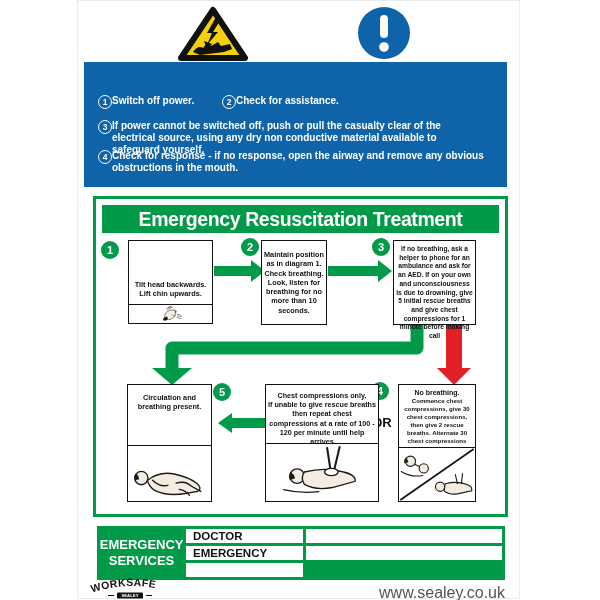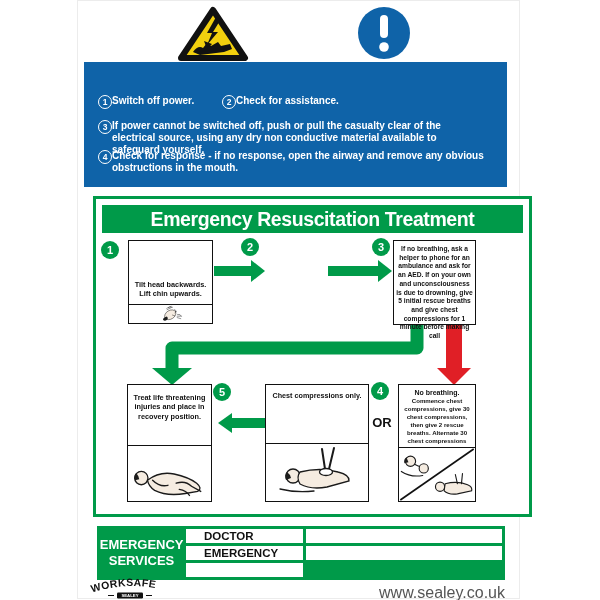--- a/index.html
+++ b/index.html
@@ -20,52 +20,52 @@
   .blue-panel{position:absolute;left:84px;top:62px;width:423px;height:125px;background:var(--blue);color:#fff;}
   .blue-title{text-align:center;font-weight:bold;font-size:21.5px;letter-spacing:-0.6px;padding-top:5px;}
   .step{position:absolute;display:flex;align-items:flex-start;}
   .step-num{width:12px;height:12px;border:1.6px solid #fff;border-radius:50%;font-size:8.5px;font-weight:bold;
             display:flex;align-items:center;justify-content:center;flex:none;}
   .step-text{font-size:10px;font-weight:bold;line-height:1.22;}
   .s1{left:14px;top:33px;} .s2{left:138px;top:33px;}
   .s3{left:14px;top:58px;width:388px;} .s4{left:14px;top:88px;width:388px;}
 
   
-  .green-panel{position:absolute;left:93px;top:196px;width:409px;height:315px;border:3px solid var(--green);background:#fff;padding-left:24px;}
+  .green-panel{position:absolute;left:93px;top:196px;width:409px;height:315px;border:3px solid var(--green);background:#fff;}
   .green-title-bar{position:absolute;left:6px;top:6px;right:6px;height:28px;background:var(--green);color:#fff;
                    font-weight:bold;font-size:19.5px;letter-spacing:-0.4px;text-align:center;line-height:28px;}
   .arrows{position:absolute;left:0;top:0;width:409px;height:315px;}
 
   .fbox{position:absolute;border:1.5px solid #111;background:#fff;display:flex;flex-direction:column;box-sizing:border-box;}
   .fbox-text{font-weight:bold;color:#111;text-align:center;padding:3px 2px;line-height:1.28;box-sizing:border-box;}
   .with-img .fbox-text{border-bottom:1.5px solid #111;}
   .fbox-img{flex:1;display:flex;align-items:center;justify-content:center;overflow:hidden;background:#fff;}
   .fbox-img svg{width:100%;height:100%;}
   .lead{display:block;}
 
   .b1{left:32px;top:41px;width:85px;height:84px;}  .b1 .fbox-text{height:28px;font-size:7.3px;margin-top:36px;}
   .b2{left:165px;top:41px;width:66px;height:85px;} .b2 .fbox-text{flex:1;display:flex;align-items:center;justify-content:center;font-size:7.3px;}
   .b3{left:297px;top:41px;width:83px;height:85px;} .b3 .fbox-text{font-size:6.7px;line-height:1.3;padding-top:4px;}
   .b5{left:31px;top:185px;width:85px;height:118px;}  .b5 .fbox-text{height:61px;font-size:7.3px;padding-top:8px;}
-  .b4{left:169px;top:185px;width:104px;height:118px;} .b4 .fbox-text{height:59px;font-size:7.2px;padding-top:6px;}
+  .b4{left:169px;top:185px;width:114px;height:118px;} .b4 .fbox-text{height:59px;font-size:7.2px;padding-top:6px;}
   .b6{left:302px;top:185px;width:78px;height:118px;}  .b6 .fbox-text{height:63px;font-size:6.1px;line-height:1.32;padding-top:3px;}
   .b6 .lead{font-size:7px;}
 
   .flow-num{position:absolute;width:18px;height:18px;border-radius:50%;background:var(--green);color:#fff;
             font-size:11px;font-weight:bold;display:flex;align-items:center;justify-content:center;}
   .n1{left:5px;top:42px;} .n2{left:145px;top:39px;} .n3{left:276px;top:39px;}
   .n5{left:117px;top:184px;} .n4{left:275px;top:183px;}
   .or-label{position:absolute;left:270px;top:216px;width:32px;text-align:center;font-size:13px;font-weight:bold;color:#111;}
 
   
   .services{position:absolute;left:97px;top:526px;width:408px;height:54px;background:var(--green);box-sizing:border-box;
             padding:3px;display:grid;grid-template-columns:83px 117px 1fr;grid-template-rows:repeat(3,1fr);gap:3px;}
   .svc-header{grid-row:1/4;background:var(--green);color:#ffffff;font-weight:bold;font-size:13px;line-height:1.25;
               display:flex;align-items:center;justify-content:center;text-align:center;}
-  .svc-label{background:#fff;color:#111;font-weight:bold;font-size:11.5px;display:flex;align-items:center;padding-left:18px;}
+  .svc-label{background:#fff;color:#111;font-weight:bold;font-size:11.5px;display:flex;align-items:center;padding-left:7px;}
   .svc-value{background:#fff;}
 
   
   .brand{position:absolute;left:86px;top:577px;width:92px;height:22px;}
   .website{position:absolute;left:330px;top:584px;width:175px;text-align:right;font-size:16px;color:#555;}
 </style>
 </head>
 <body>
 
 <div class="stage">
@@ -148,46 +148,50 @@
             <path d="M52 13 l5 4 -4 5"></path>
             <path d="M46 28 l6 2"></path>
             <path fill="#1c1c1c" stroke="none" d="M27 33 q-8 2 -7 9 q5 3 10 0 q5 -3 2 -9 q-3 -2 -5 0 z"></path>
             <path d="M30 9 q8 -7 16 -3 M31 13 l12 -6 M35 7 l7 -3"></path>
             <path d="M60 26 q9 -1 11 5 M59 31 h11 M59 35 l10 3"></path>
           </g>
         </svg>
       </div>
     </div>
 
+    <div class="fbox b2">
+      <div class="fbox-text">Maintain position as in diagram 1. Check breathing. Look, listen for breathing for no more than 10 seconds.</div>
+    </div>
 
     <div class="fbox b3">
       <div class="fbox-text">If no breathing, ask a helper to phone for an ambulance and ask for an AED. If on your own and unconsciousness is due to drowning, give 5 initial rescue breaths and give chest compressions for 1 minute before making call</div>
     </div>
 
     <div class="fbox b5 with-img">
       <div class="fbox-text">
-        <span>Treat life threatening injuries and place in recovery position.</span>
+        <span class="lead">Circulation and breathing present.</span>
       </div>
       <div class="fbox-img">
         <svg viewBox="0 0 81 53" preserveAspectRatio="xMidYMid meet">
           <g fill="#f5ece1" stroke="#1a1a1a" stroke-width="1.3" stroke-linecap="round">
             <circle cx="13" cy="31" r="6.5"></circle>
             <path fill="#1c1c1c" stroke="none" d="M8 26 q-3 3 -1 7 l4 -1 q-1 -4 -3 -6 z"></path>
             <path d="M19 33 q12 -9 26 -6 q14 3 22 9 q6 5 1 8 l-12 2 q-18 3 -30 -3 q-6 -4 -7 -10 z"></path>
             <path fill="none" d="M24 33 q7 7 15 5"></path>
             <path fill="none" d="M47 36 q9 -3 15 3 l9 5"></path>
             <path fill="none" d="M50 42 q7 1 10 6"></path>
           </g>
         </svg>
       </div>
     </div>
 
     <div class="fbox b4 with-img">
       <div class="fbox-text">
         <span class="lead">Chest compressions only.</span>
+        <span>If unable to give rescue breaths then repeat chest compressions at a rate of 100 - 120 per minute until help arrives</span>
       </div>
       <div class="fbox-img">
         <svg viewBox="0 0 102 55" preserveAspectRatio="xMidYMid meet">
           <g fill="#f5ece1" stroke="#1a1a1a" stroke-width="1.3" stroke-linecap="round">
             <path fill="none" d="M14 44 q16 4 34 2"></path>
             <circle cx="27" cy="31" r="7"></circle>
             <path fill="#1c1c1c" stroke="none" d="M21 27 q-3 3 -1 8 l5 -2 q-1 -4 -4 -6 z"></path>
             <path d="M34 27 q20 -5 38 0 q12 3 11 9 l-22 6 q-16 3 -27 -3 q-4 -7 0 -12 z"></path>
             <path fill="none" stroke-width="2" d="M56 4 l3 20 M68 3 l-5 21"></path>
             <ellipse cx="60" cy="27" rx="6.5" ry="3.5" fill="#fff"></ellipse>

